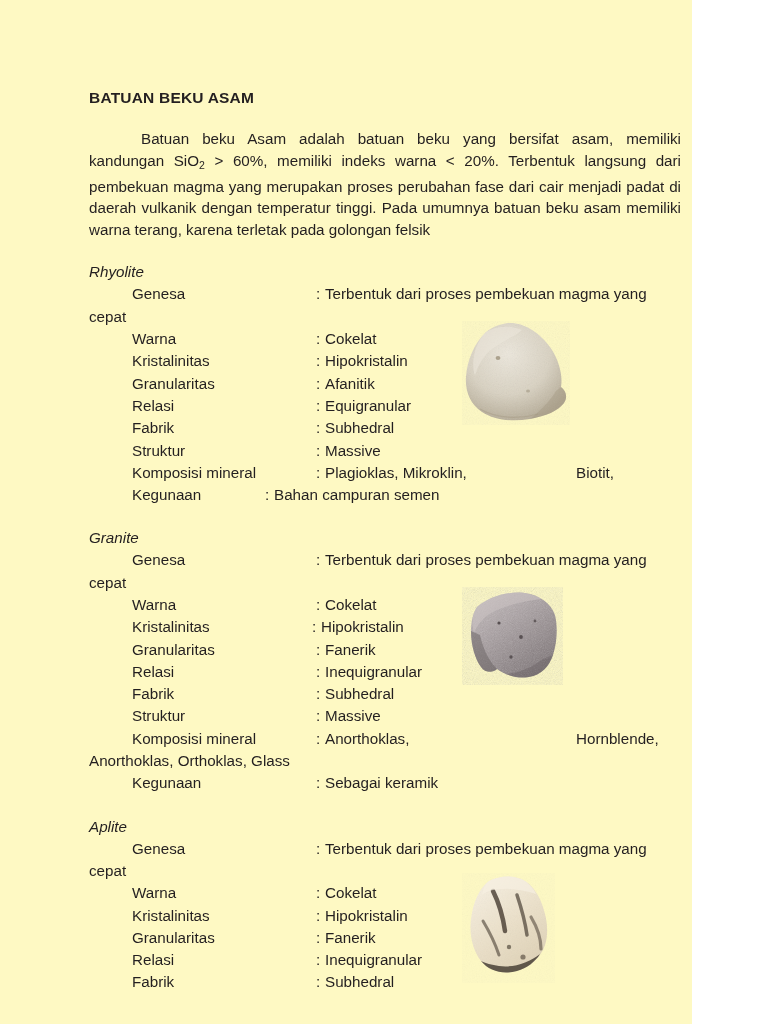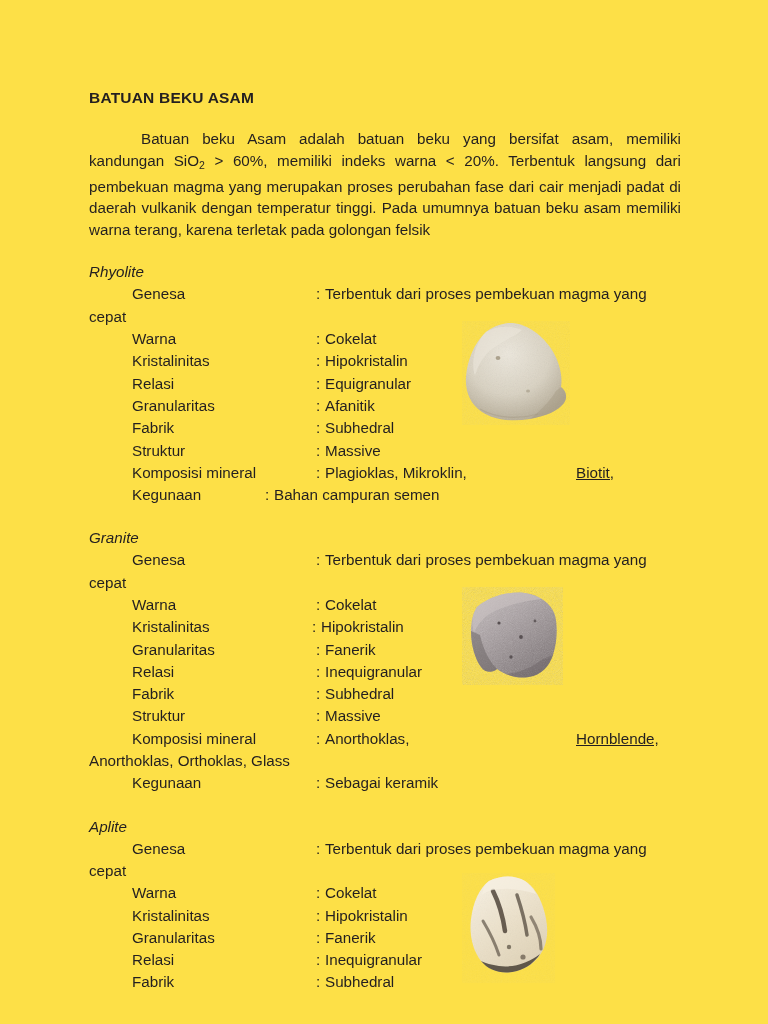--- a/index.html
+++ b/index.html
@@ -11,23 +11,23 @@
   body {
     width: 768px;
     height: 1024px;
     font-family: "Liberation Sans", sans-serif;
     color: #231f20;
     position: relative;
     overflow: hidden;
   }
   .page {
     position: relative;
-    width: 768px;
+    width: 692px;
     height: 1024px;
-    background: #fde047;
+    background: #fef9c3;
   }
   .content {
     position: absolute;
     left: 89px;
     top: 88px;
     width: 592px;
   }
 
   
   .doc-title {
@@ -100,21 +100,20 @@
   .spec-cont {
     font-size: 15.2px;
     line-height: 22.3px;
     margin: 0;
   }
   .spec-tail {
     position: absolute;
     font-size: 15.2px;
     line-height: 22.3px;
     white-space: nowrap;
-    text-decoration: underline;
   }
 
   
   .rock-photo {
     position: absolute;
     pointer-events: none;
   }
   .rock-photo svg {
     display: block;
   }
@@ -131,22 +130,22 @@
 
 
     <div id="rock-sections">
         <div class="rock-section">
           <div class="rock-name">Rhyolite</div>
           <div class="spec-list">
             <div class="spec-row"><span class="spec-label">Genesa</span><span class="spec-colon">:</span><span class="spec-value">Terbentuk dari proses pembekuan magma yang</span></div>
             <div class="spec-cont">cepat</div>
             <div class="spec-row"><span class="spec-label">Warna</span><span class="spec-colon">:</span><span class="spec-value">Cokelat</span></div>
             <div class="spec-row"><span class="spec-label">Kristalinitas</span><span class="spec-colon">:</span><span class="spec-value">Hipokristalin</span></div>
+            <div class="spec-row"><span class="spec-label">Granularitas</span><span class="spec-colon">:</span><span class="spec-value">Afanitik</span></div>
             <div class="spec-row"><span class="spec-label">Relasi</span><span class="spec-colon">:</span><span class="spec-value">Equigranular</span></div>
-            <div class="spec-row"><span class="spec-label">Granularitas</span><span class="spec-colon">:</span><span class="spec-value">Afanitik</span></div>
             <div class="spec-row"><span class="spec-label">Fabrik</span><span class="spec-colon">:</span><span class="spec-value">Subhedral</span></div>
             <div class="spec-row"><span class="spec-label">Struktur</span><span class="spec-colon">:</span><span class="spec-value">Massive</span></div>
             <div class="spec-row"><span class="spec-label">Komposisi mineral</span><span class="spec-colon">:</span><span class="spec-value">Plagioklas, Mikroklin,</span><span class="spec-tail" style="left: 487px; top: 0px;">Biotit,</span></div>
             <div class="spec-row tight"><span class="spec-label">Kegunaan</span><span class="spec-colon">:</span><span class="spec-value">Bahan campuran semen</span></div>
           </div>
           <div class="rock-photo" style="left: 373px; top: 60px;">
             <svg width="108" height="104" viewBox="0 0 108 104">
     <defs>
       <radialGradient id="rhy-g" cx="42%" cy="32%" r="72%">
         <stop offset="0%" stop-color="#ece7dc"></stop>

